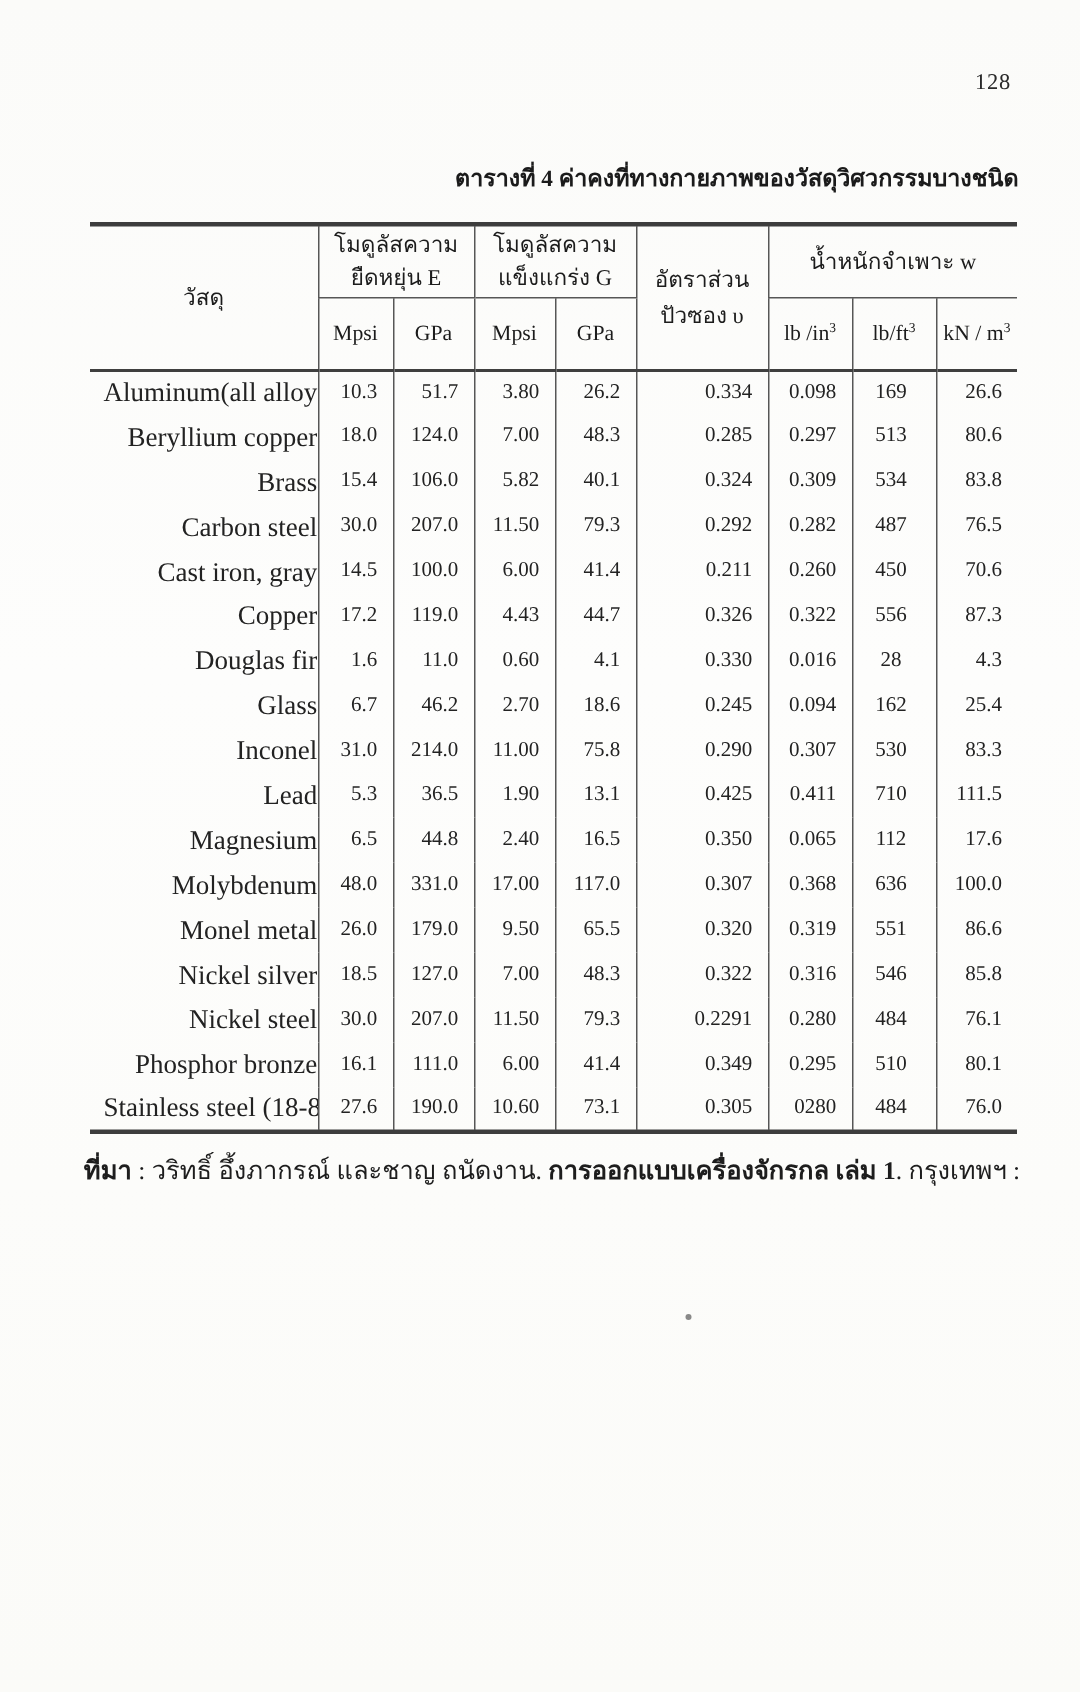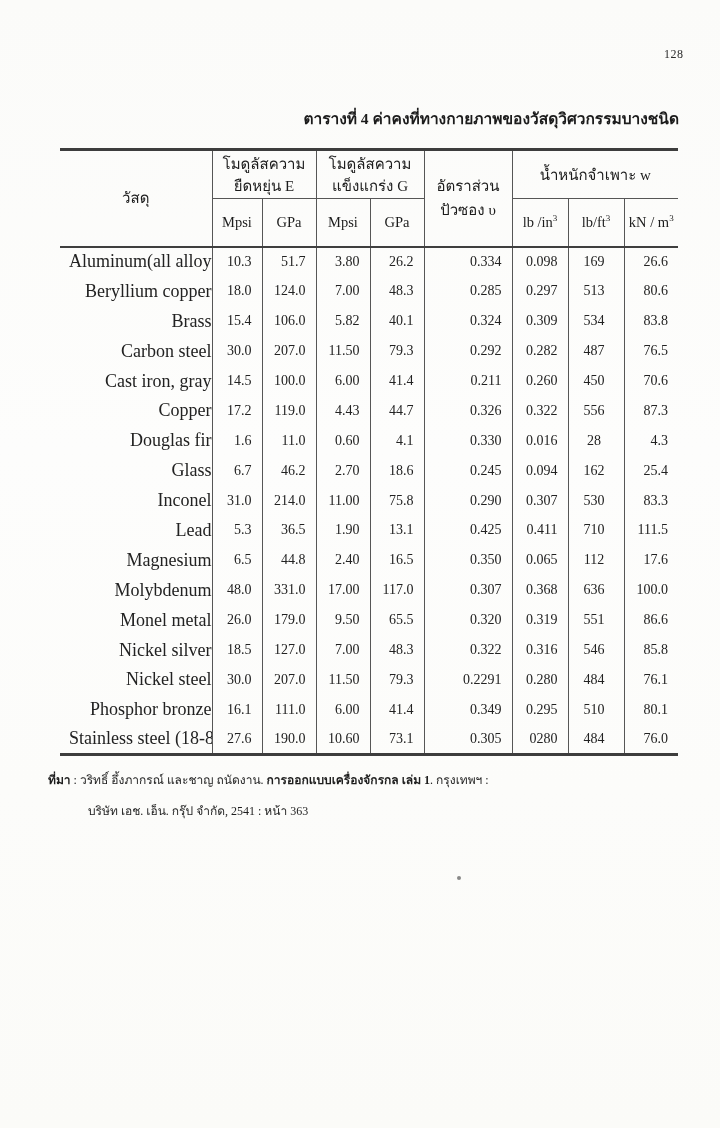--- a/index.html
+++ b/index.html
@@ -9,22 +9,22 @@
     background: #fcfcfa;
     font-family: "Liberation Serif", "DejaVu Serif", serif;
     color: #1e1e1e;
     overflow: hidden;
   }
   .page {
     position: absolute; inset: 0;
     background: linear-gradient(180deg, #fbfbf9 0%, #fdfdfc 40%, #fbfbf8 100%);
   }
   .page-number {
-    position: absolute; top: 47px; left: 664px;
-    font-size: 12px; letter-spacing: 0.5px; color: #2a2a2a;
+    position: absolute; top: 47px; left: 650px;
+    font-size: 15px; letter-spacing: 0.5px; color: #2a2a2a;
   }
   .caption {
     position: absolute; top: 106px; left: 59px; width: 620px;
     font-size: 15.5px; font-weight: bold; color: #1b1b1b; text-align: right;
   }
   table.props {
     position: absolute; top: 148px; left: 60px;
     width: 618px;
     border-collapse: collapse;
     table-layout: fixed;
@@ -51,21 +51,21 @@
     height: 29.9px;
     vertical-align: middle;
     white-space: nowrap;
     overflow: hidden;
   }
   tbody td.mat { border-left: none; text-align: right; padding-left: 9px; font-size: 18px; }
   tbody td.num { text-align: right; padding-right: 10px; }
   tbody td.cnum { text-align: center; padding-right: 4px; }
   .source {
     position: absolute; left: 48px; top: 765px; width: 640px;
-    font-size: 12px; color: #1d1d1d; line-height: 31px;
+    font-size: 17px; color: #1d1d1d; line-height: 31px; text-align: center;
   }
   .source .b { font-weight: bold; }
   .source .line2 { display: block; padding-left: 40px; }
   .scan-dot {
     position: absolute; left: 457px; top: 876px;
     width: 4px; height: 4px; border-radius: 50%;
     background: #6b6b6b; opacity: 0.8;
   }
 </style>
 </head>
@@ -302,18 +302,17 @@
           <td class="num">0.305</td>
           <td class="num">0280</td>
           <td class="cnum">484</td>
           <td class="num">76.0</td>
         </tr>
       </tbody>
   </table>
 
   <div class="source">
     <span class="b">ที่มา</span><span> : </span><span>วริทธิ์  อึ้งภากรณ์ และชาญ  ถนัดงาน.  </span><span class="b">การออกแบบเครื่องจักรกล เล่ม 1</span><span>. กรุงเทพฯ :</span>
-    <span class="line2">บริษัท เอช. เอ็น. กรุ๊ป จำกัด, 2541 : หน้า 363</span>
   </div>
 
   <div class="scan-dot"></div>
 
 </div>
 
 </body></html>

